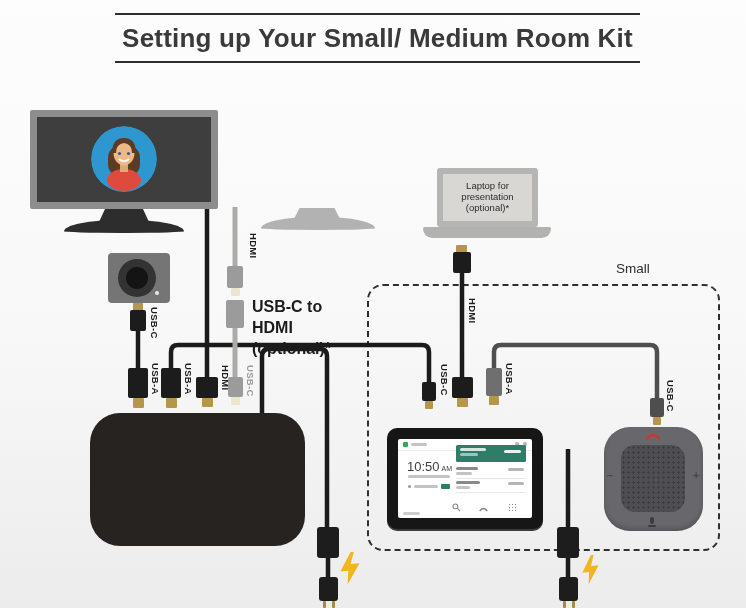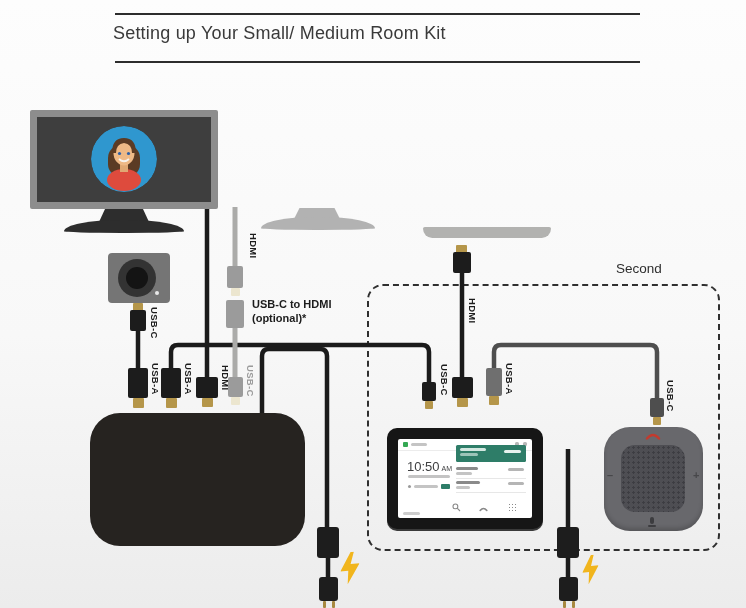--- a/index.html
+++ b/index.html
@@ -2,25 +2,25 @@
 <html><head>
 <meta charset="utf-8">
 <style>
   html,body{margin:0;padding:0;background:#fff;}
   .stage{position:relative;width:746px;height:608px;overflow:hidden;
          font-family:"Liberation Sans",sans-serif;
          background:linear-gradient(180deg,#fdfdfd 0%,#f8f8f8 55%,#ececec 100%);}
   .abs{position:absolute;}
   
   .rule{position:absolute;background:#2d2d2d;height:2px;}
-  .title{position:absolute;font-size:18px;font-weight:normal;color:#3a3a3a;text-align:left;letter-spacing:.2px;}
+  .title{position:absolute;font-size:26px;font-weight:bold;color:#3a3a3a;text-align:center;letter-spacing:.2px;}
   
   .vlabel{position:absolute;transform:rotate(90deg);transform-origin:0 0;
           font-size:9.5px;font-weight:bold;color:#1c1c1c;white-space:nowrap;letter-spacing:.3px;}
-  .note{position:absolute;font-size:11px;font-weight:bold;color:#1c1c1c;line-height:1.3;}
+  .note{position:absolute;font-size:16px;font-weight:bold;color:#1c1c1c;line-height:1.3;}
   
   .cbody{position:absolute;background:#1c1c1c;border-radius:2px;}
   .ctip{position:absolute;background:#b5964a;border-radius:1px;}
   .gray{background:#9b9b9b;}
   .cream{background:#ece6cf;}
   .dgray{background:#6f6f6f;}
   
   .brick{position:absolute;background:#1d1d1d;border-radius:3px;}
   .plug{position:absolute;background:#1d1d1d;border-radius:3px;}
   .prong{position:absolute;background:#a8893f;border-radius:1px;}
@@ -34,21 +34,21 @@
 </head>
 <body>
 
 <div class="stage">
 
   <div class="rule" style="left:115px;top:13px;width:525px;"></div>
   <div class="title" style="left:113px;top:23px;width:529px;">Setting up Your Small/ Medium Room Kit</div>
   <div class="rule" style="left:115px;top:61px;width:525px;"></div>
 
   <div class="abs" style="left:367px;top:284px;width:349px;height:263px;border:2px dashed #2f2f2f;border-radius:16px;"></div>
-  <div class="abs" style="left:616px;top:261px;font-size:13.5px;color:#2e2e2e;">Second</div>
+  <div class="abs" style="left:616px;top:261px;font-size:13.5px;color:#2e2e2e;">Small</div>
 
   <svg class="abs" style="left:0;top:0;" width="746" height="608">
 
     <path d="M207,207 V379" stroke="#1b1b1b" stroke-width="4.5" fill="none"></path>
 
     <path d="M138,330 V372" stroke="#1b1b1b" stroke-width="4.5" fill="none"></path>
 
     <path d="M171,372 V352 Q171,345 178,345 H422 Q429,345 429,352 V386" stroke="#1b1b1b" stroke-width="4.5" fill="none"></path>
 
     <path d="M462,271 V379" stroke="#1b1b1b" stroke-width="4.5" fill="none"></path>
@@ -78,20 +78,25 @@
         </svg>
       </div>
     </div>
   </div>
   <div class="abs trap" style="left:99px;top:209px;width:50px;height:13px;background:#2d2d2d;"></div>
   <div class="abs" style="left:64px;top:220px;width:120px;height:13px;background:#2d2d2d;border-radius:50% 50% 50% 50% / 90% 90% 15% 15%;"></div>
 
   <div class="abs trap" style="left:294px;top:208px;width:46px;height:11px;background:#b2b2b2;"></div>
   <div class="abs" style="left:261px;top:217px;width:114px;height:13px;background:#b2b2b2;border-radius:50% 50% 50% 50% / 90% 90% 15% 15%;"></div>
 
+  <div class="abs" style="left:437px;top:168px;width:101px;height:59px;background:#b5b5b3;border-radius:3px;">
+    <div class="abs" style="left:6px;top:6px;width:89px;height:47px;background:#d8d7d4;">
+      <div class="abs" style="left:8px;top:6px;width:73px;font-size:9.5px;color:#2b2b2b;text-align:center;line-height:11px;">Laptop for presentation (optional)*</div>
+    </div>
+  </div>
   <div class="abs" style="left:423px;top:227px;width:128px;height:11px;background:#b2b2b0;border-radius:2px 2px 10px 10px;"></div>
 
   <div class="abs" style="left:108px;top:253px;width:62px;height:50px;background:#757575;border-radius:4px;">
     <div class="abs" style="left:10px;top:6px;width:38px;height:38px;background:#333;border-radius:50%;"></div>
     <div class="abs" style="left:18px;top:14px;width:22px;height:22px;background:#141414;border-radius:50%;"></div>
     <div class="abs" style="left:47px;top:38px;width:4px;height:4px;background:#e9e9e9;border-radius:50%;"></div>
   </div>
 
   <div class="abs" style="left:90px;top:413px;width:215px;height:133px;background:#262320;border-radius:30px;"></div>
 

